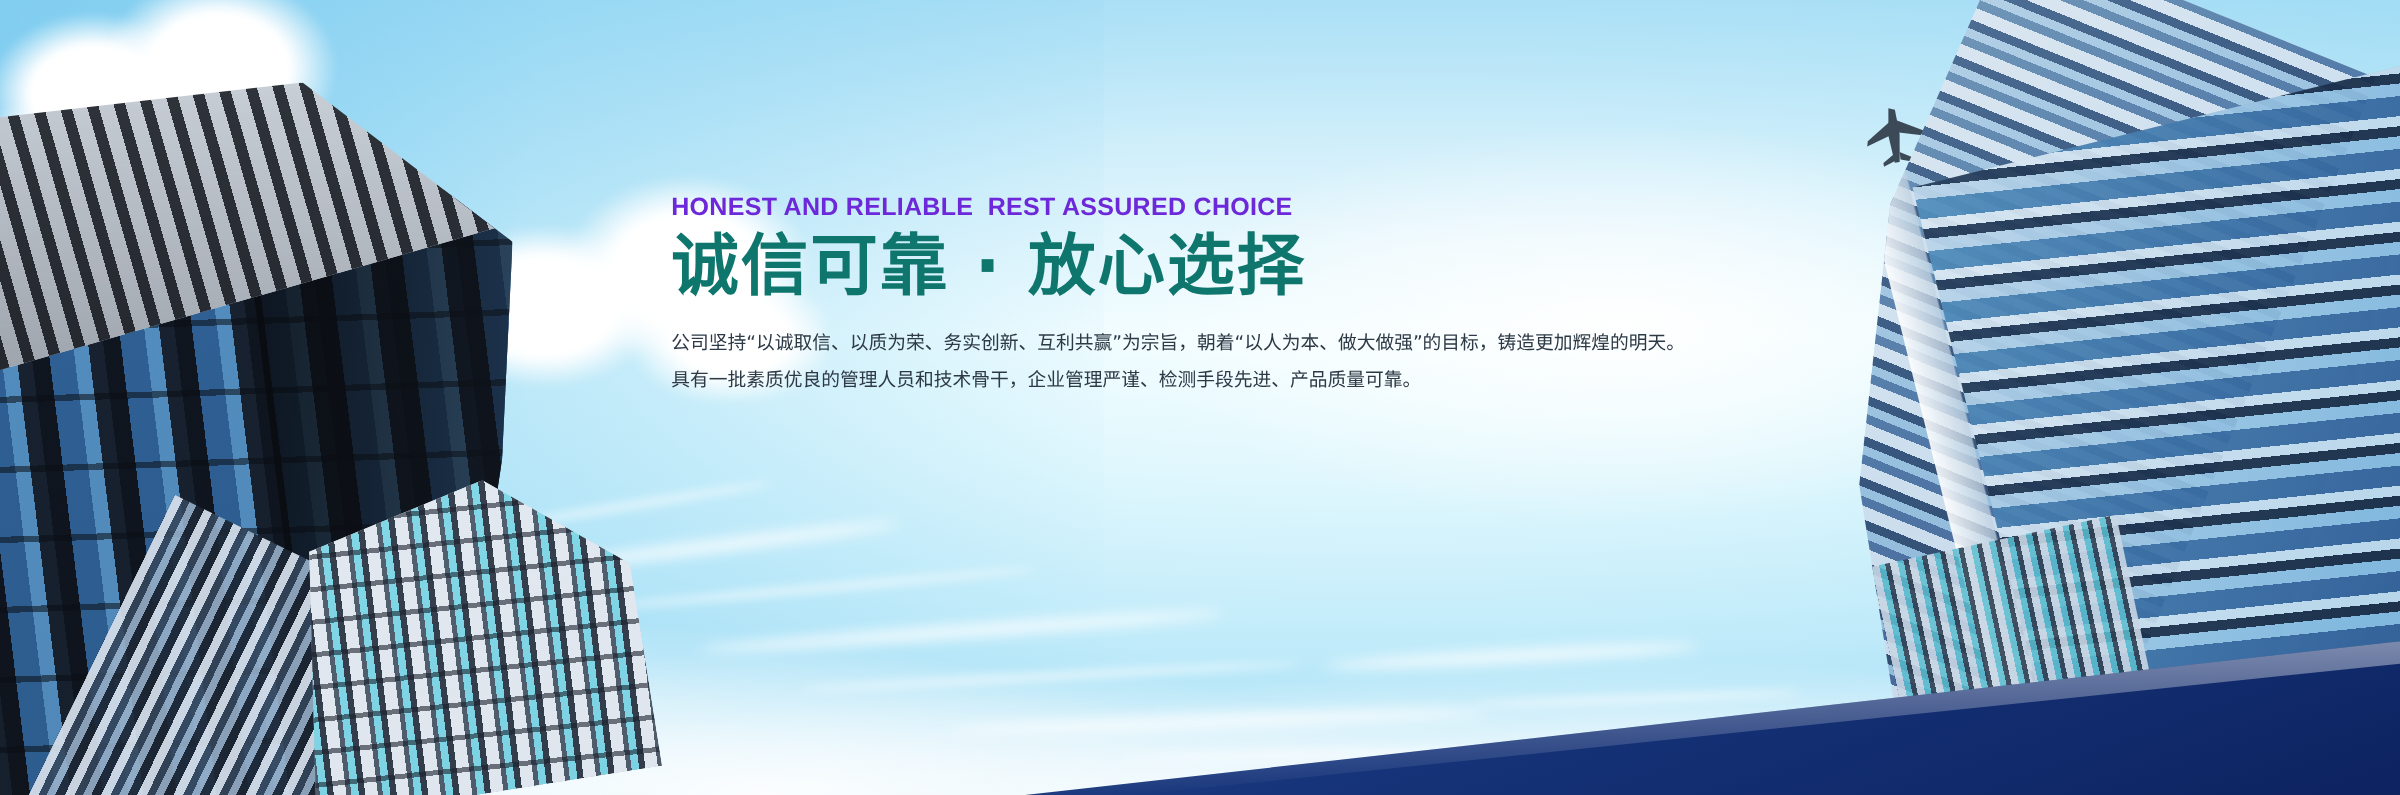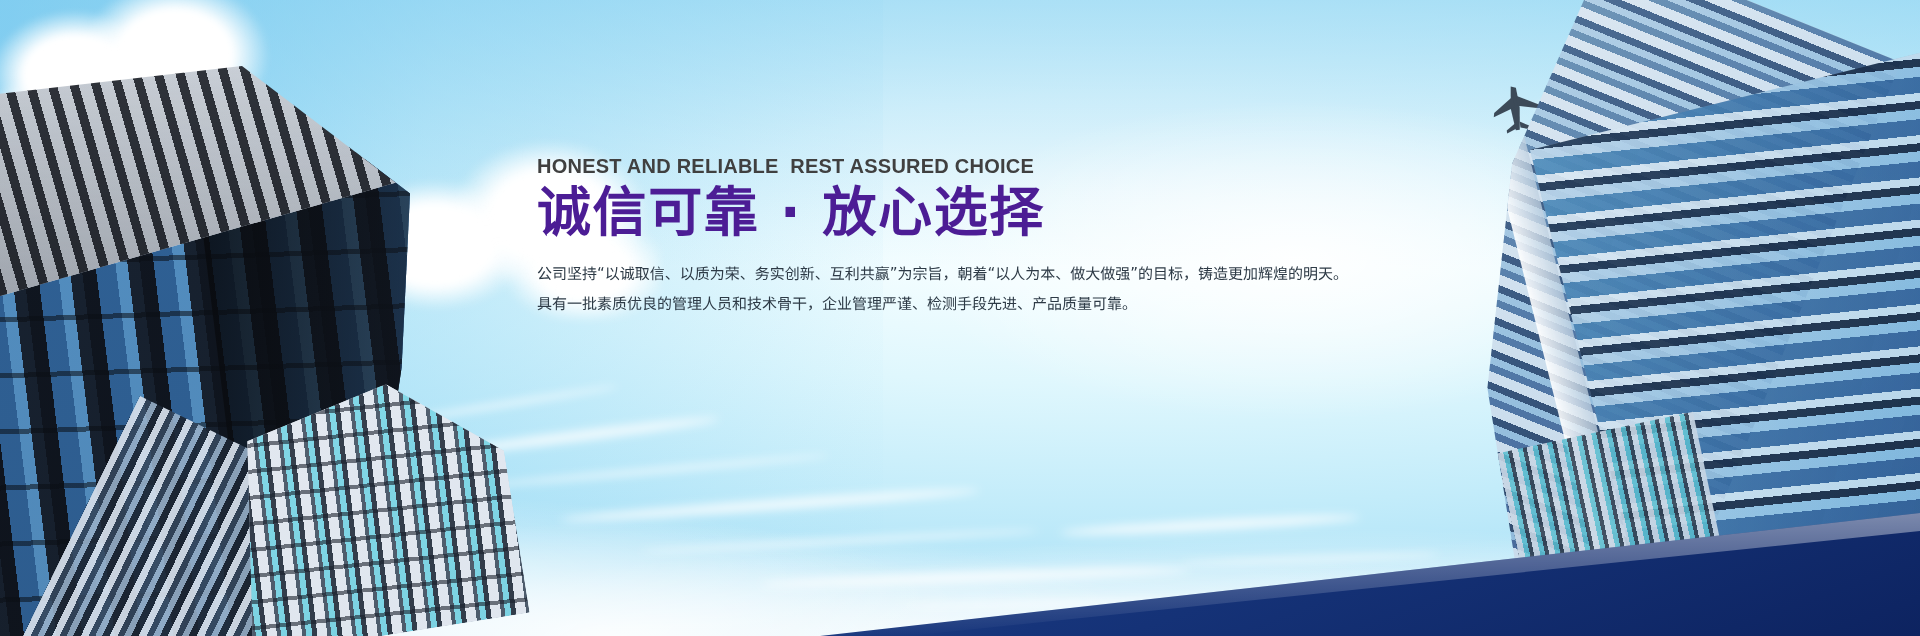--- a/index.html
+++ b/index.html
@@ -203,31 +203,31 @@
     clip-path:polygon(0% 100%, 100% 18%, 100% 30%, 8% 100%);
     background:linear-gradient(180deg, rgba(255,255,255,.55), rgba(255,255,255,0));
   }
 
   
   #copy{
     position:absolute;left:537px;top:155px;width:840px;
     text-align:left;
   }
   #eyebrow{
-    color:#404040;
+    color:#6d28d9;
     font-size:20px;
     letter-spacing:.012em;
     font-weight:600;
     margin:0 0 6px 0;
     line-height:1.1;
     white-space:pre;
     font-family:"Liberation Sans","DejaVu Sans",sans-serif;
   }
   #headline{
-    color:#4c1d95;
+    color:#0f766e;
     font-size:54px;
     font-weight:700;
     letter-spacing:.03em;
     margin:0 0 16px 0;
     line-height:1.12;
     white-space:pre;
     font-family:"DejaVu Sans","Liberation Sans",sans-serif;
   }
   .body-line{
     color:#2d3a46;

